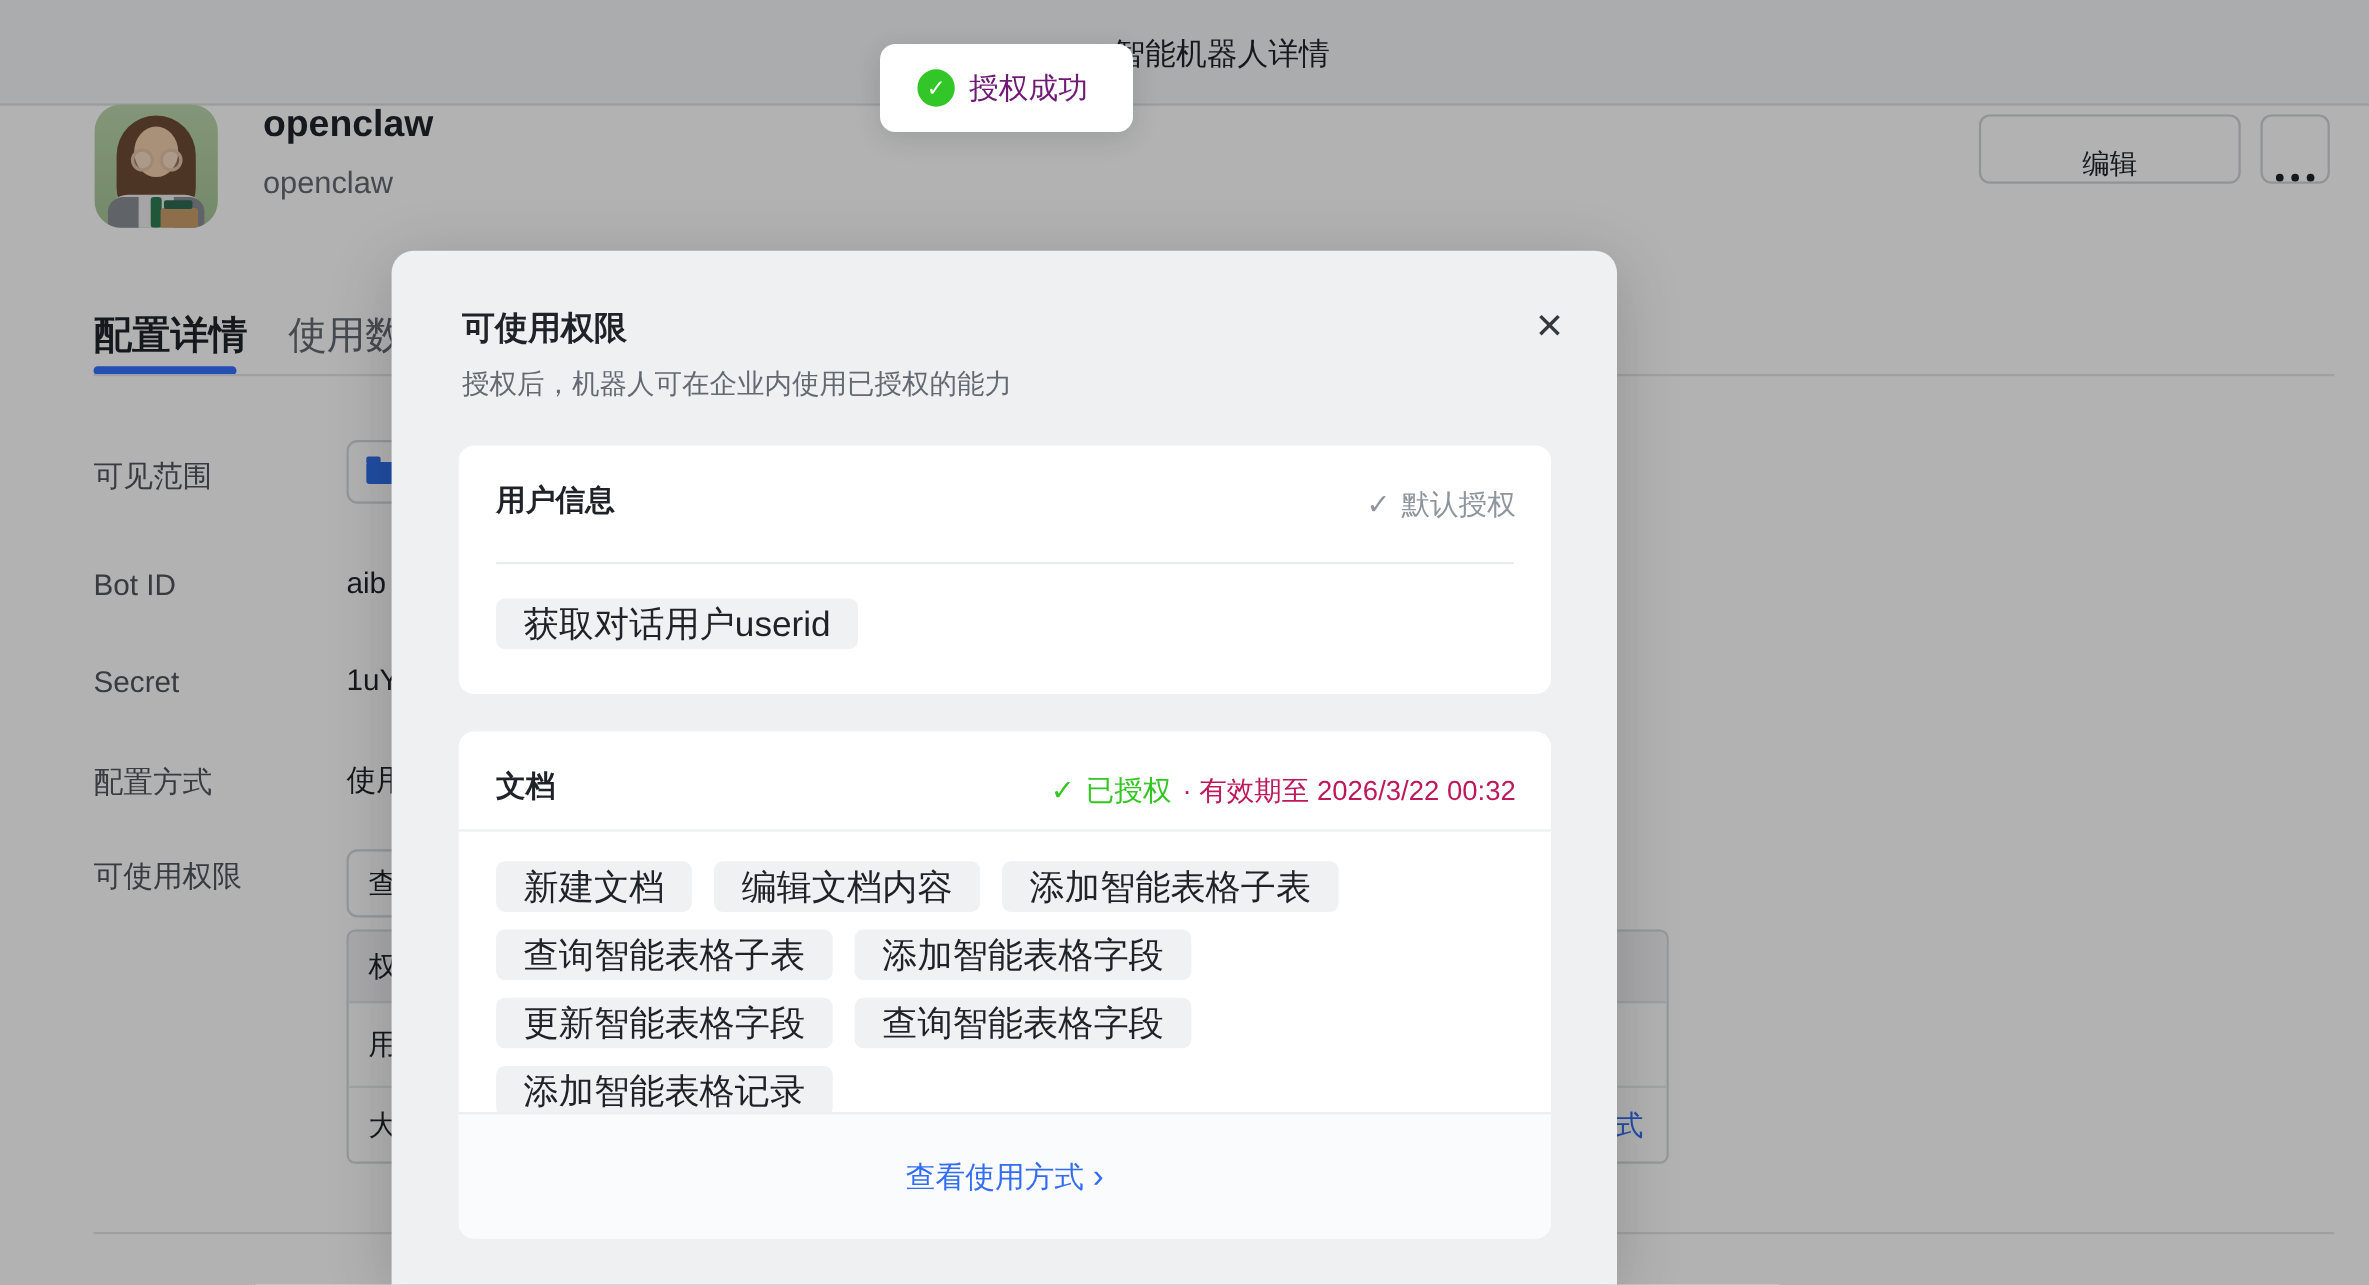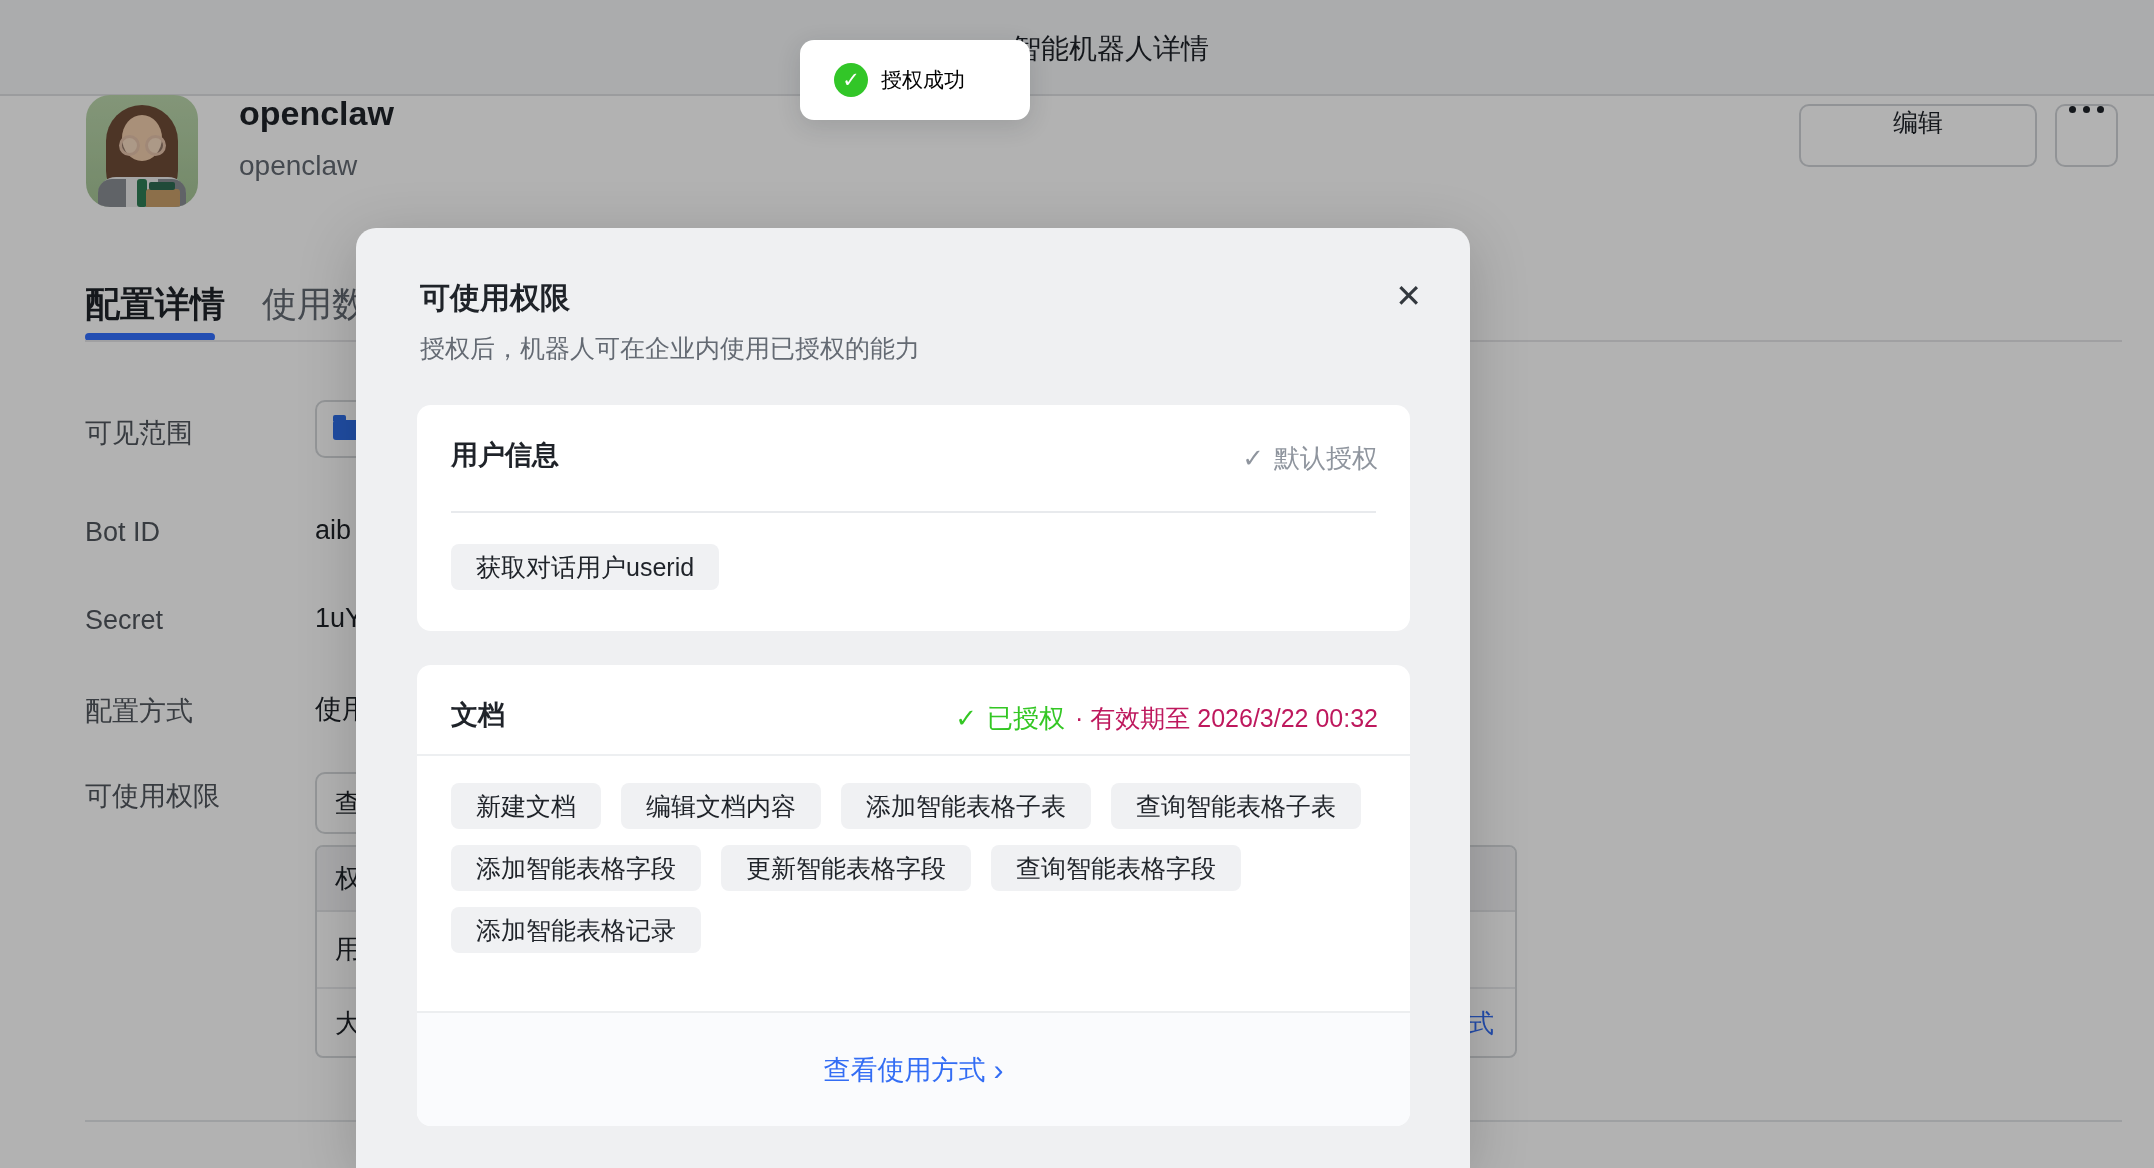--- a/index.html
+++ b/index.html
@@ -18,21 +18,21 @@
   .av-g1{left:33px}.av-g2{left:59px}
   .av-body{position:absolute;left:12px;top:82px;width:88px;height:34px;border-radius:18px 18px 0 0;background:#ececec;}
   .av-vest-l{position:absolute;left:12px;top:84px;width:28px;height:32px;border-radius:14px 0 0 0;background:#8a8f94;}
   .av-vest-r{position:absolute;left:72px;top:84px;width:28px;height:32px;border-radius:0 14px 0 0;background:#8a8f94;}
   .av-tie{position:absolute;left:51px;top:84px;width:10px;height:28px;background:#2e7d55;border-radius:3px;}
   .av-clip{position:absolute;left:60px;top:94px;width:34px;height:20px;background:#c9a06b;border-radius:3px;}
   .av-clip:before{content:"";position:absolute;left:3px;top:-7px;width:26px;height:8px;background:#2e6b52;border-radius:2px;}
   .bot-name{left:239px;top:94px;font-size:34px;font-weight:700;}
   .bot-desc{left:239px;top:150px;font-size:28px;color:#646a73;}
   .btn{box-sizing:border-box;border:2px solid #d0d3d7;border-radius:10px;background:#fff;
-       display:flex;align-items:flex-start;justify-content:center;font-size:25px;color:#1f2329;}
+       display:flex;align-items:flex-end;justify-content:center;font-size:25px;color:#1f2329;}
   .edit-btn{left:1799px;top:104px;width:238px;height:63px;}
   .more-btn{left:2055px;top:104px;width:63px;height:63px;gap:7px;}
   .dot{width:7px;height:7px;border-radius:50%;background:#1f2329;}
   .tab{top:281px;font-size:35px;}
   .tab-active{left:85px;color:#1f2329;font-weight:600;}
   .tab-inactive{left:262px;color:#646a73;}
   .tab-underline{left:85px;top:333px;width:130px;height:8px;border-radius:4px;background:#3370ff;}
   .tabs-divider{left:85px;right:32px;top:340px;height:2px;background:#e5e6e9;}
   .f-label{left:85px;font-size:27px;color:#51565d;}
   .f-value{left:315px;font-size:27px;color:#1f2329;}
@@ -57,32 +57,32 @@
   .card{left:61px;width:993px;background:#fff;border-radius:14px;overflow:hidden;}
   .card1{top:177px;height:226px;}
   .card2{top:437px;height:461px;}
   .c-title{left:34px;top:32px;font-size:27px;font-weight:700;}
   .c-status{right:32px;top:36px;display:flex;align-items:center;font-size:26px;color:#8f959e;gap:10px;}
   .c-status .green{color:#34c724;}
   .c-suffix{font-size:25px;color:#be185d;}
   .c1-divider{left:34px;right:34px;top:106px;height:2px;background:#e8eaed;}
   .c2-divider{left:0;right:0;top:89px;height:2px;background:#edeff1;}
   .tagwrap{left:34px;top:118px;width:930px;display:flex;flex-wrap:wrap;gap:16px 20px;align-items:flex-end;}
-  .tag{height:46px;line-height:46px;padding:0 25px;background:#f0f1f3;border-radius:8px;font-size:25px;color:#1f2329;white-space:nowrap;}
+  .tag{height:46px;line-height:46px;padding:0 25px;background:#f0f1f3;border-radius:8px;font-size:32px;color:#1f2329;white-space:nowrap;}
   .c1-tag{left:34px;top:139px;}
   .c2-footer{left:0;right:0;bottom:0;height:113px;background:#fafbfd;border-top:2px solid #eceef0;
              display:flex;align-items:center;justify-content:center;gap:8px;color:#336df4;font-size:27px;cursor:pointer;}
   .chev{font-size:30px;line-height:1;}
 
   
   .toast{left:800px;top:40px;width:230px;height:80px;background:#fff;border-radius:14px;z-index:30;
          box-shadow:0 6px 24px rgba(31,35,41,.14);display:flex;align-items:center;padding-left:34px;box-sizing:border-box;}
   .toast-ic{width:34px;height:34px;border-radius:50%;background:#32c628;color:#fff;font-size:21px;font-weight:700;
             display:flex;align-items:center;justify-content:center;flex:0 0 auto;}
-  .toast-msg{margin-left:13px;font-size:21px;color:#000000;}
+  .toast-msg{margin-left:13px;font-size:27px;color:#701a75;}
 </style>
 </head>
 <body>
 
 <div class="abs topbar"></div>
 <div class="abs page-title">智能机器人详情</div>
 
 <div class="abs avatar">
   <div class="av-hair"></div>
   <div class="av-face"></div>

